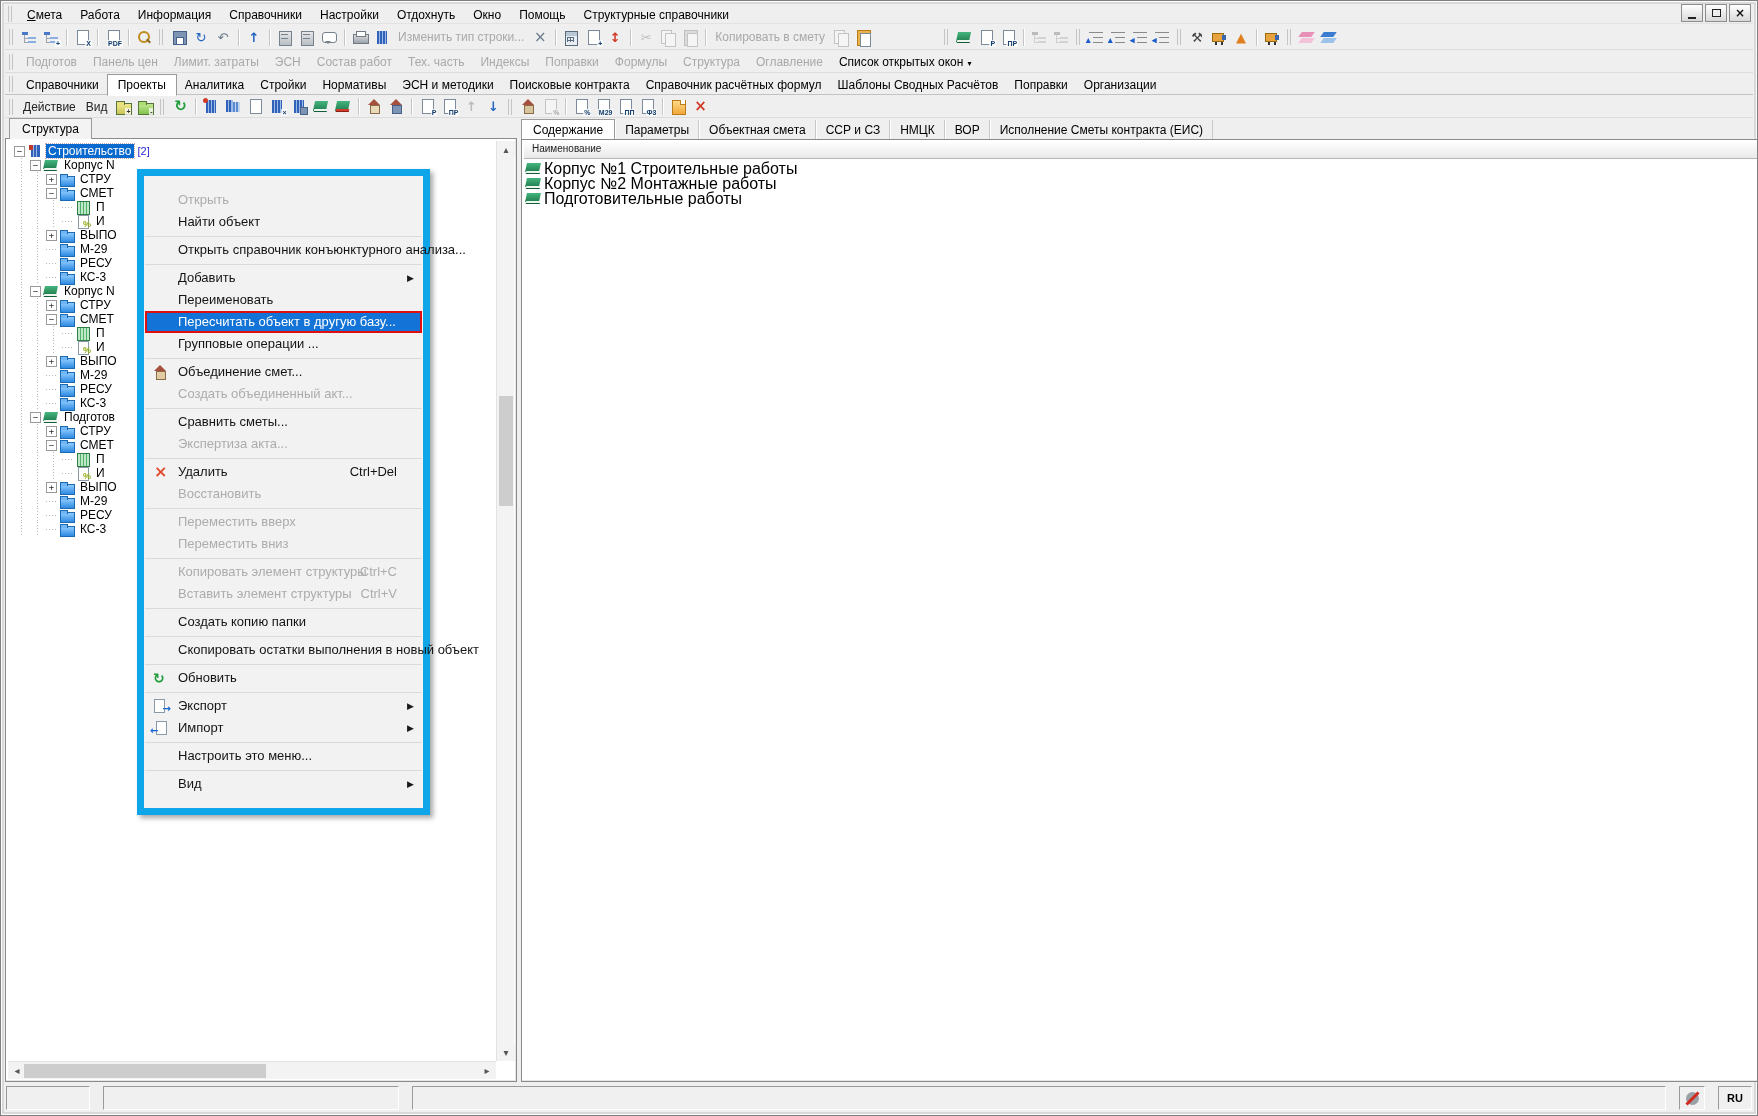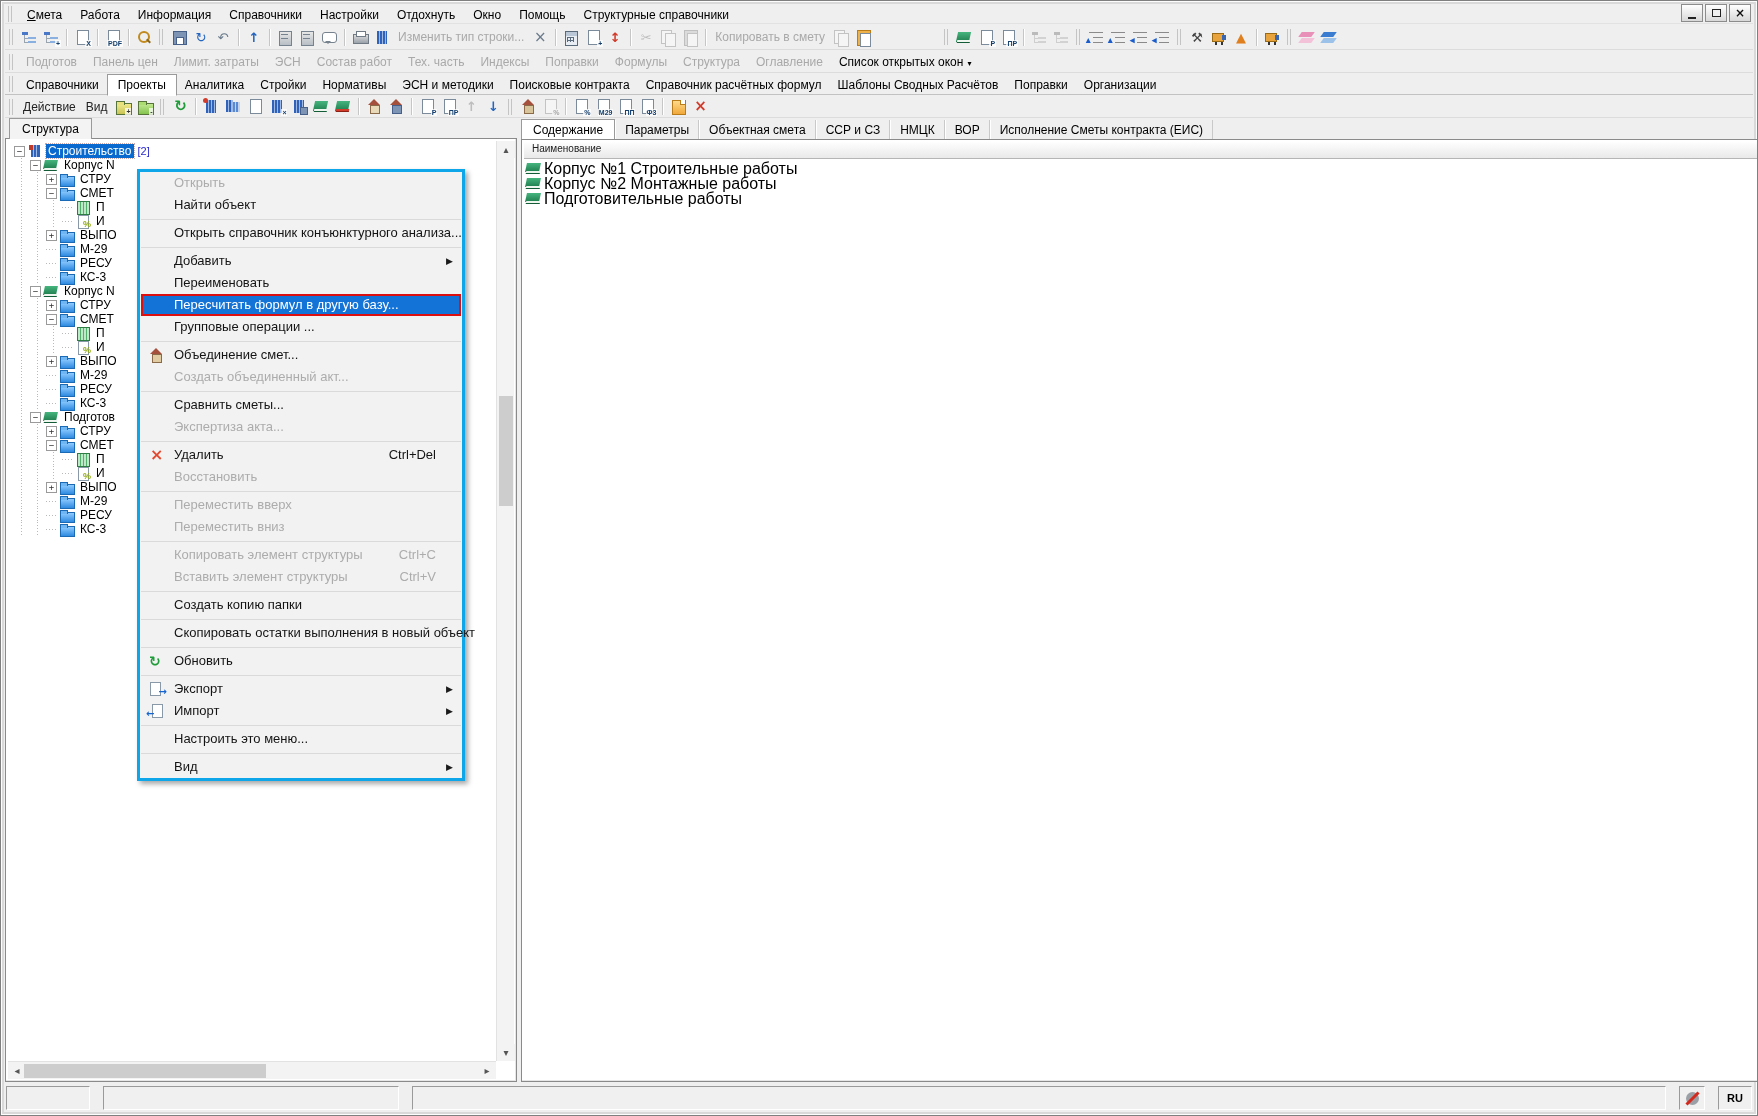--- a/index.html
+++ b/index.html
@@ -172,22 +172,22 @@
     font-size:10px;color:#222;padding:1px 0 0 8px;margin:2px 2px 0 2px;}
   .rlist{padding:2px 0 0 3px;}
   .rrow{height:15px;display:flex;align-items:center;font-size:16px;color:#000;}
   .ric{flex:0 0 17px;width:17px;height:13px;position:relative;margin-right:2px;}
   .ric::before{content:"";position:absolute;left:1px;top:1px;width:14px;height:9px;
     background:linear-gradient(#46b57e,#1f7d4e);transform:skewX(-12deg);}
   .ric::after{content:"";position:absolute;left:1px;top:9px;width:14px;height:2px;background:#eef6ef;
     border-bottom:1px solid #145c38;transform:skewX(-12deg);}
 
   
-  .cmenu{position:absolute;left:136px;top:168px;width:328px;background:#f2f2f2;border:3px solid #0ea5e9;
-    box-shadow:3px 3px 5px rgba(0,0,0,.35);padding:0 0;z-index:10;}
+  .cmenu{position:absolute;left:136px;top:168px;width:293px;background:#f2f2f2;border:7px solid #0ea5e9;
+    box-shadow:3px 3px 5px rgba(0,0,0,.35);padding:13px 0;z-index:10;}
   .citem{position:relative;height:22px;line-height:22px;padding:0 26px 0 34px;font-size:13px;color:#141414;white-space:nowrap;}
   .citem.disabled{color:#acacac;}
   .citem.hl{margin:0 1px;height:22px;border:2px solid #dd0f0f;background:#1373d6;color:#fff;
     line-height:17px;padding:0 24px 0 31px;}
   .cshort{position:absolute;right:26px;top:0;}
   .citem.disabled .cshort{color:#acacac;}
   .carrow{position:absolute;right:9px;top:6px;font-size:9px;line-height:10px;color:#1a1a1a;}
   .csep{height:1px;background:#dadada;margin:3px 1px 2px;}
   .cicon{position:absolute;left:8px;top:3px;width:17px;height:16px;}
   .mi-delete-x-icon::before{content:"×";position:absolute;left:2px;top:0;font:bold 16px/16px "DejaVu Sans",sans-serif;color:#e2492f;}
@@ -769,21 +769,21 @@
   </div>
 
   <div class="cmenu" id="cmenu">
       <div class="citem disabled"><span>Открыть</span></div>
       <div class="citem"><span>Найти объект</span></div>
       <div class="csep"></div>
       <div class="citem"><span>Открыть справочник конъюнктурного анализа...</span></div>
       <div class="csep"></div>
       <div class="citem"><span>Добавить</span><span class="carrow">▶</span></div>
       <div class="citem"><span>Переименовать</span></div>
-      <div class="citem hl"><span>Пересчитать формул в другую базу...</span></div>
+      <div class="citem hl"><span>Пересчитать объект в другую базу...</span></div>
       <div class="citem"><span>Групповые операции ...</span></div>
       <div class="csep"></div>
       <div class="citem"><span class="cicon mi-merge-house-icon"></span><span>Объединение смет...</span></div>
       <div class="citem disabled"><span>Создать объединенный акт...</span></div>
       <div class="csep"></div>
       <div class="citem"><span>Сравнить сметы...</span></div>
       <div class="citem disabled"><span>Экспертиза акта...</span></div>
       <div class="csep"></div>
       <div class="citem"><span class="cicon mi-delete-x-icon"></span><span>Удалить</span><span class="cshort">Ctrl+Del</span></div>
       <div class="citem disabled"><span>Восстановить</span></div>

